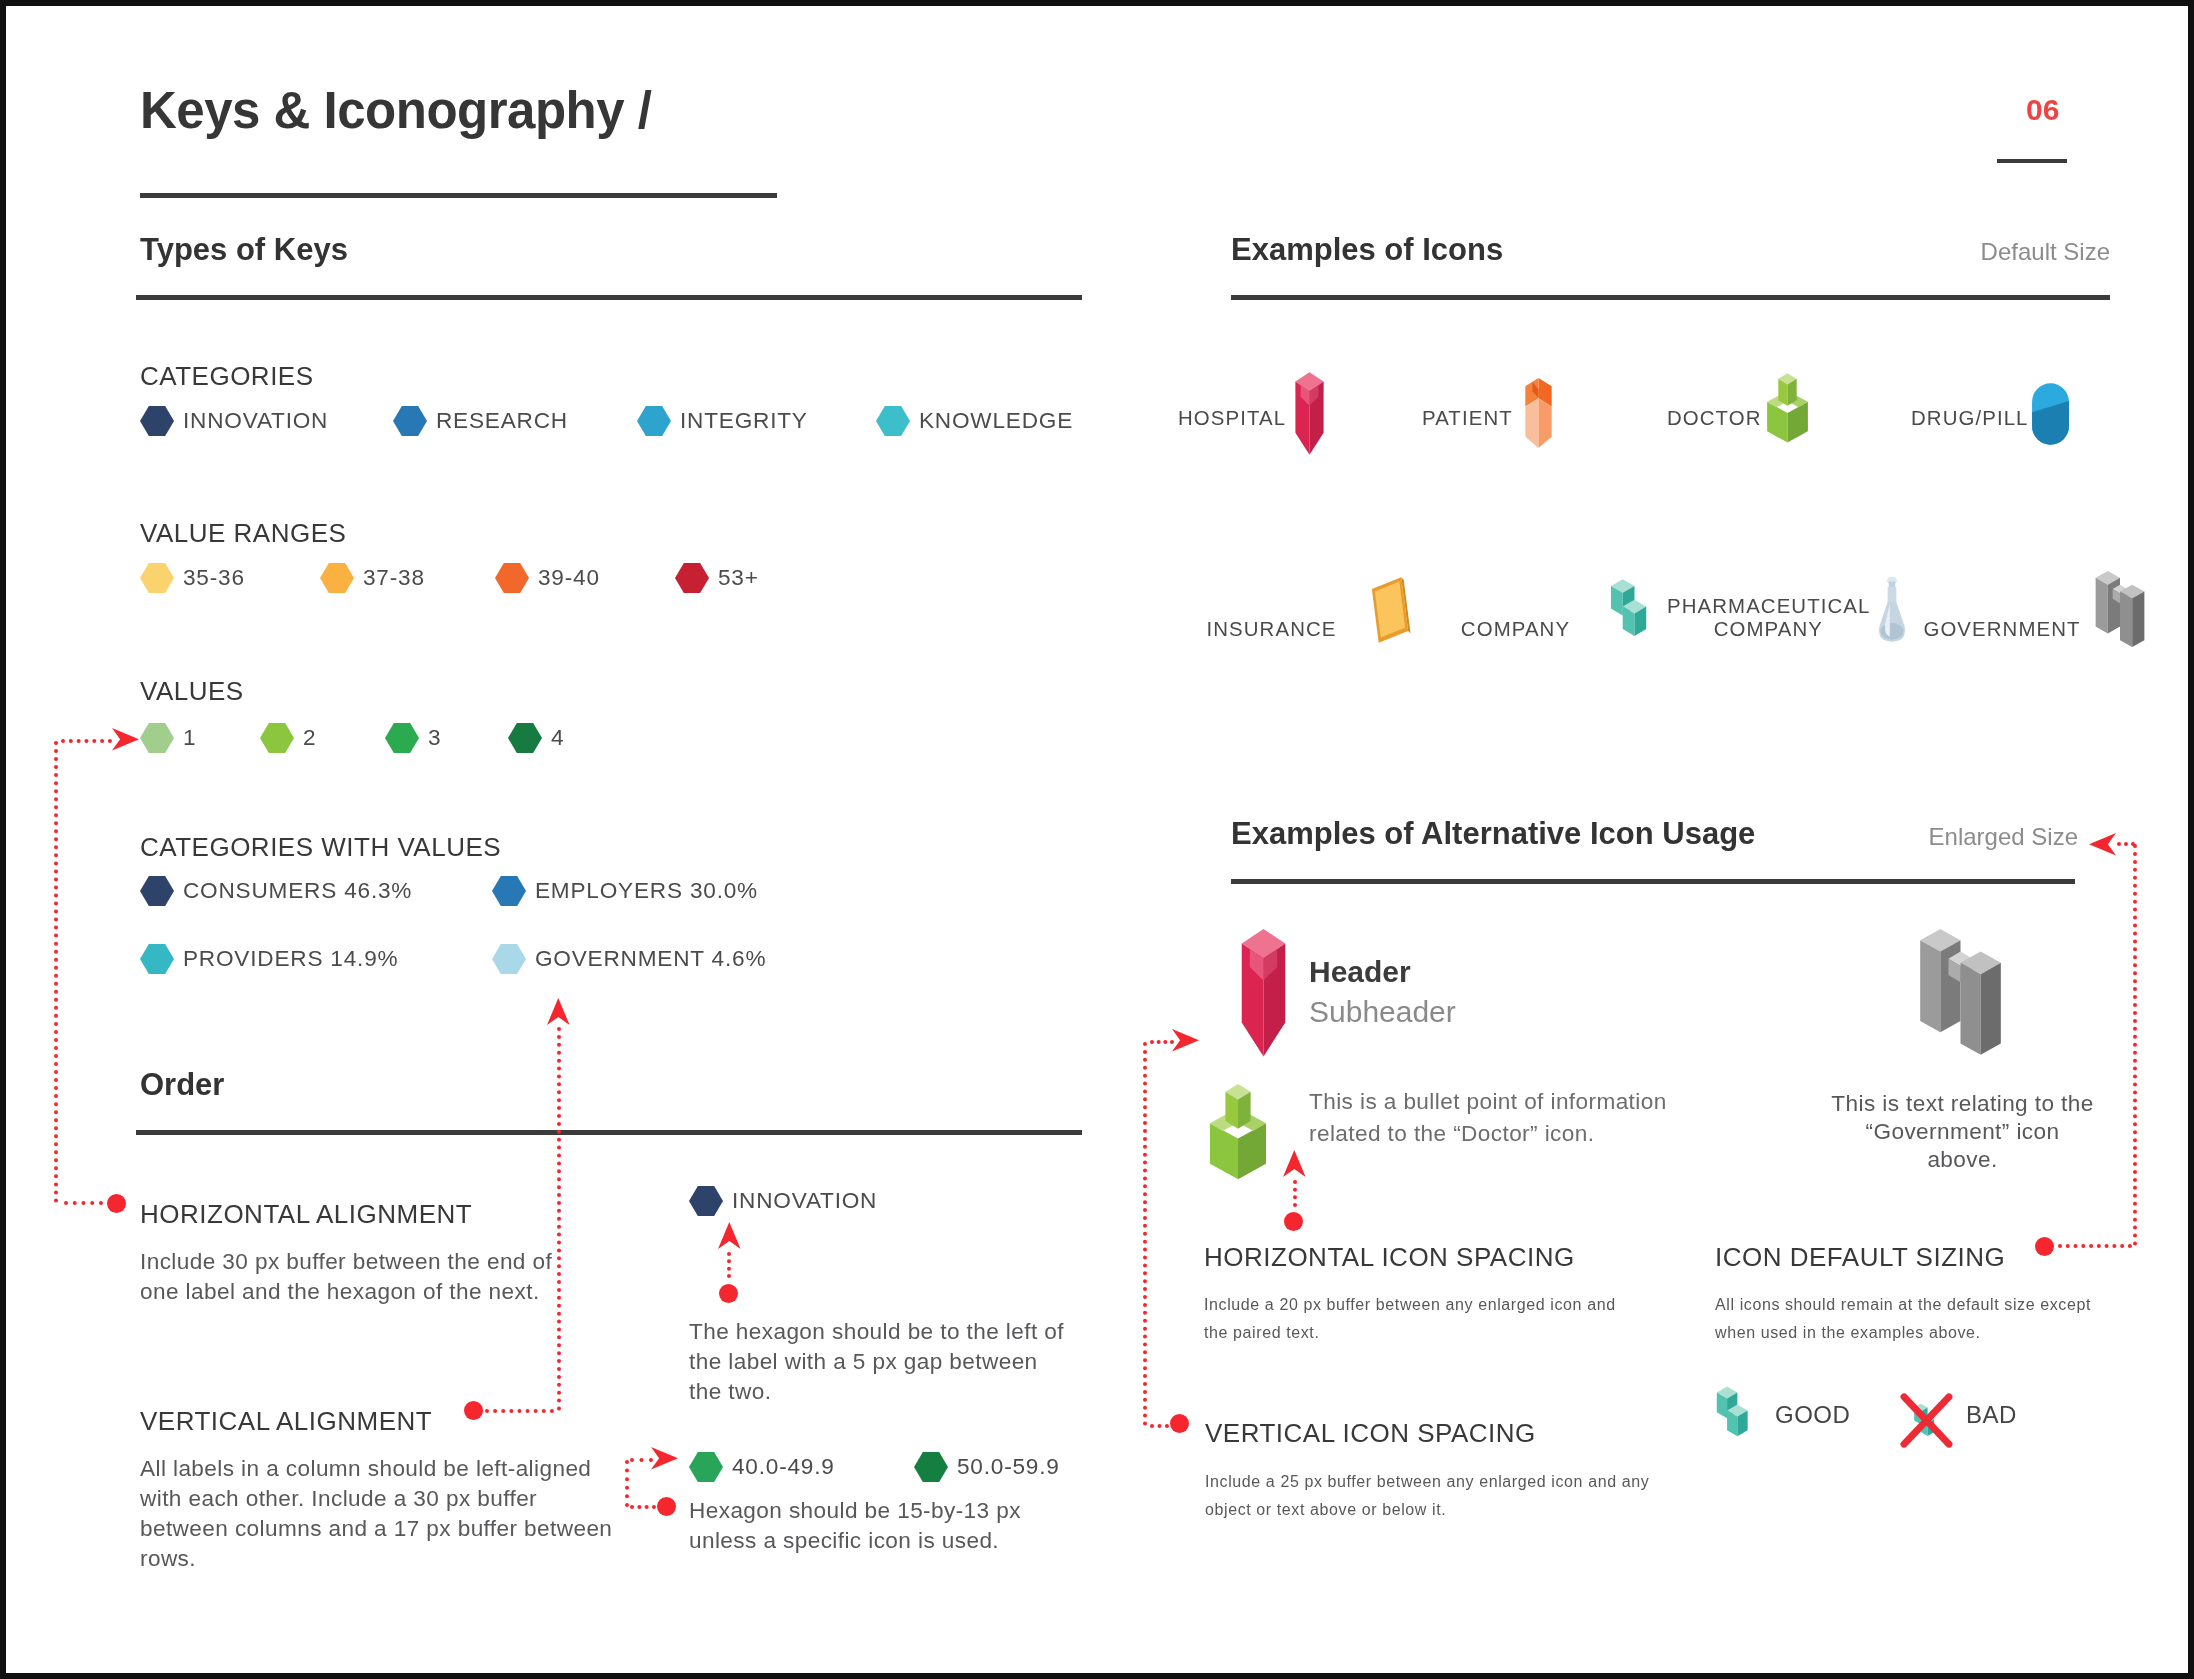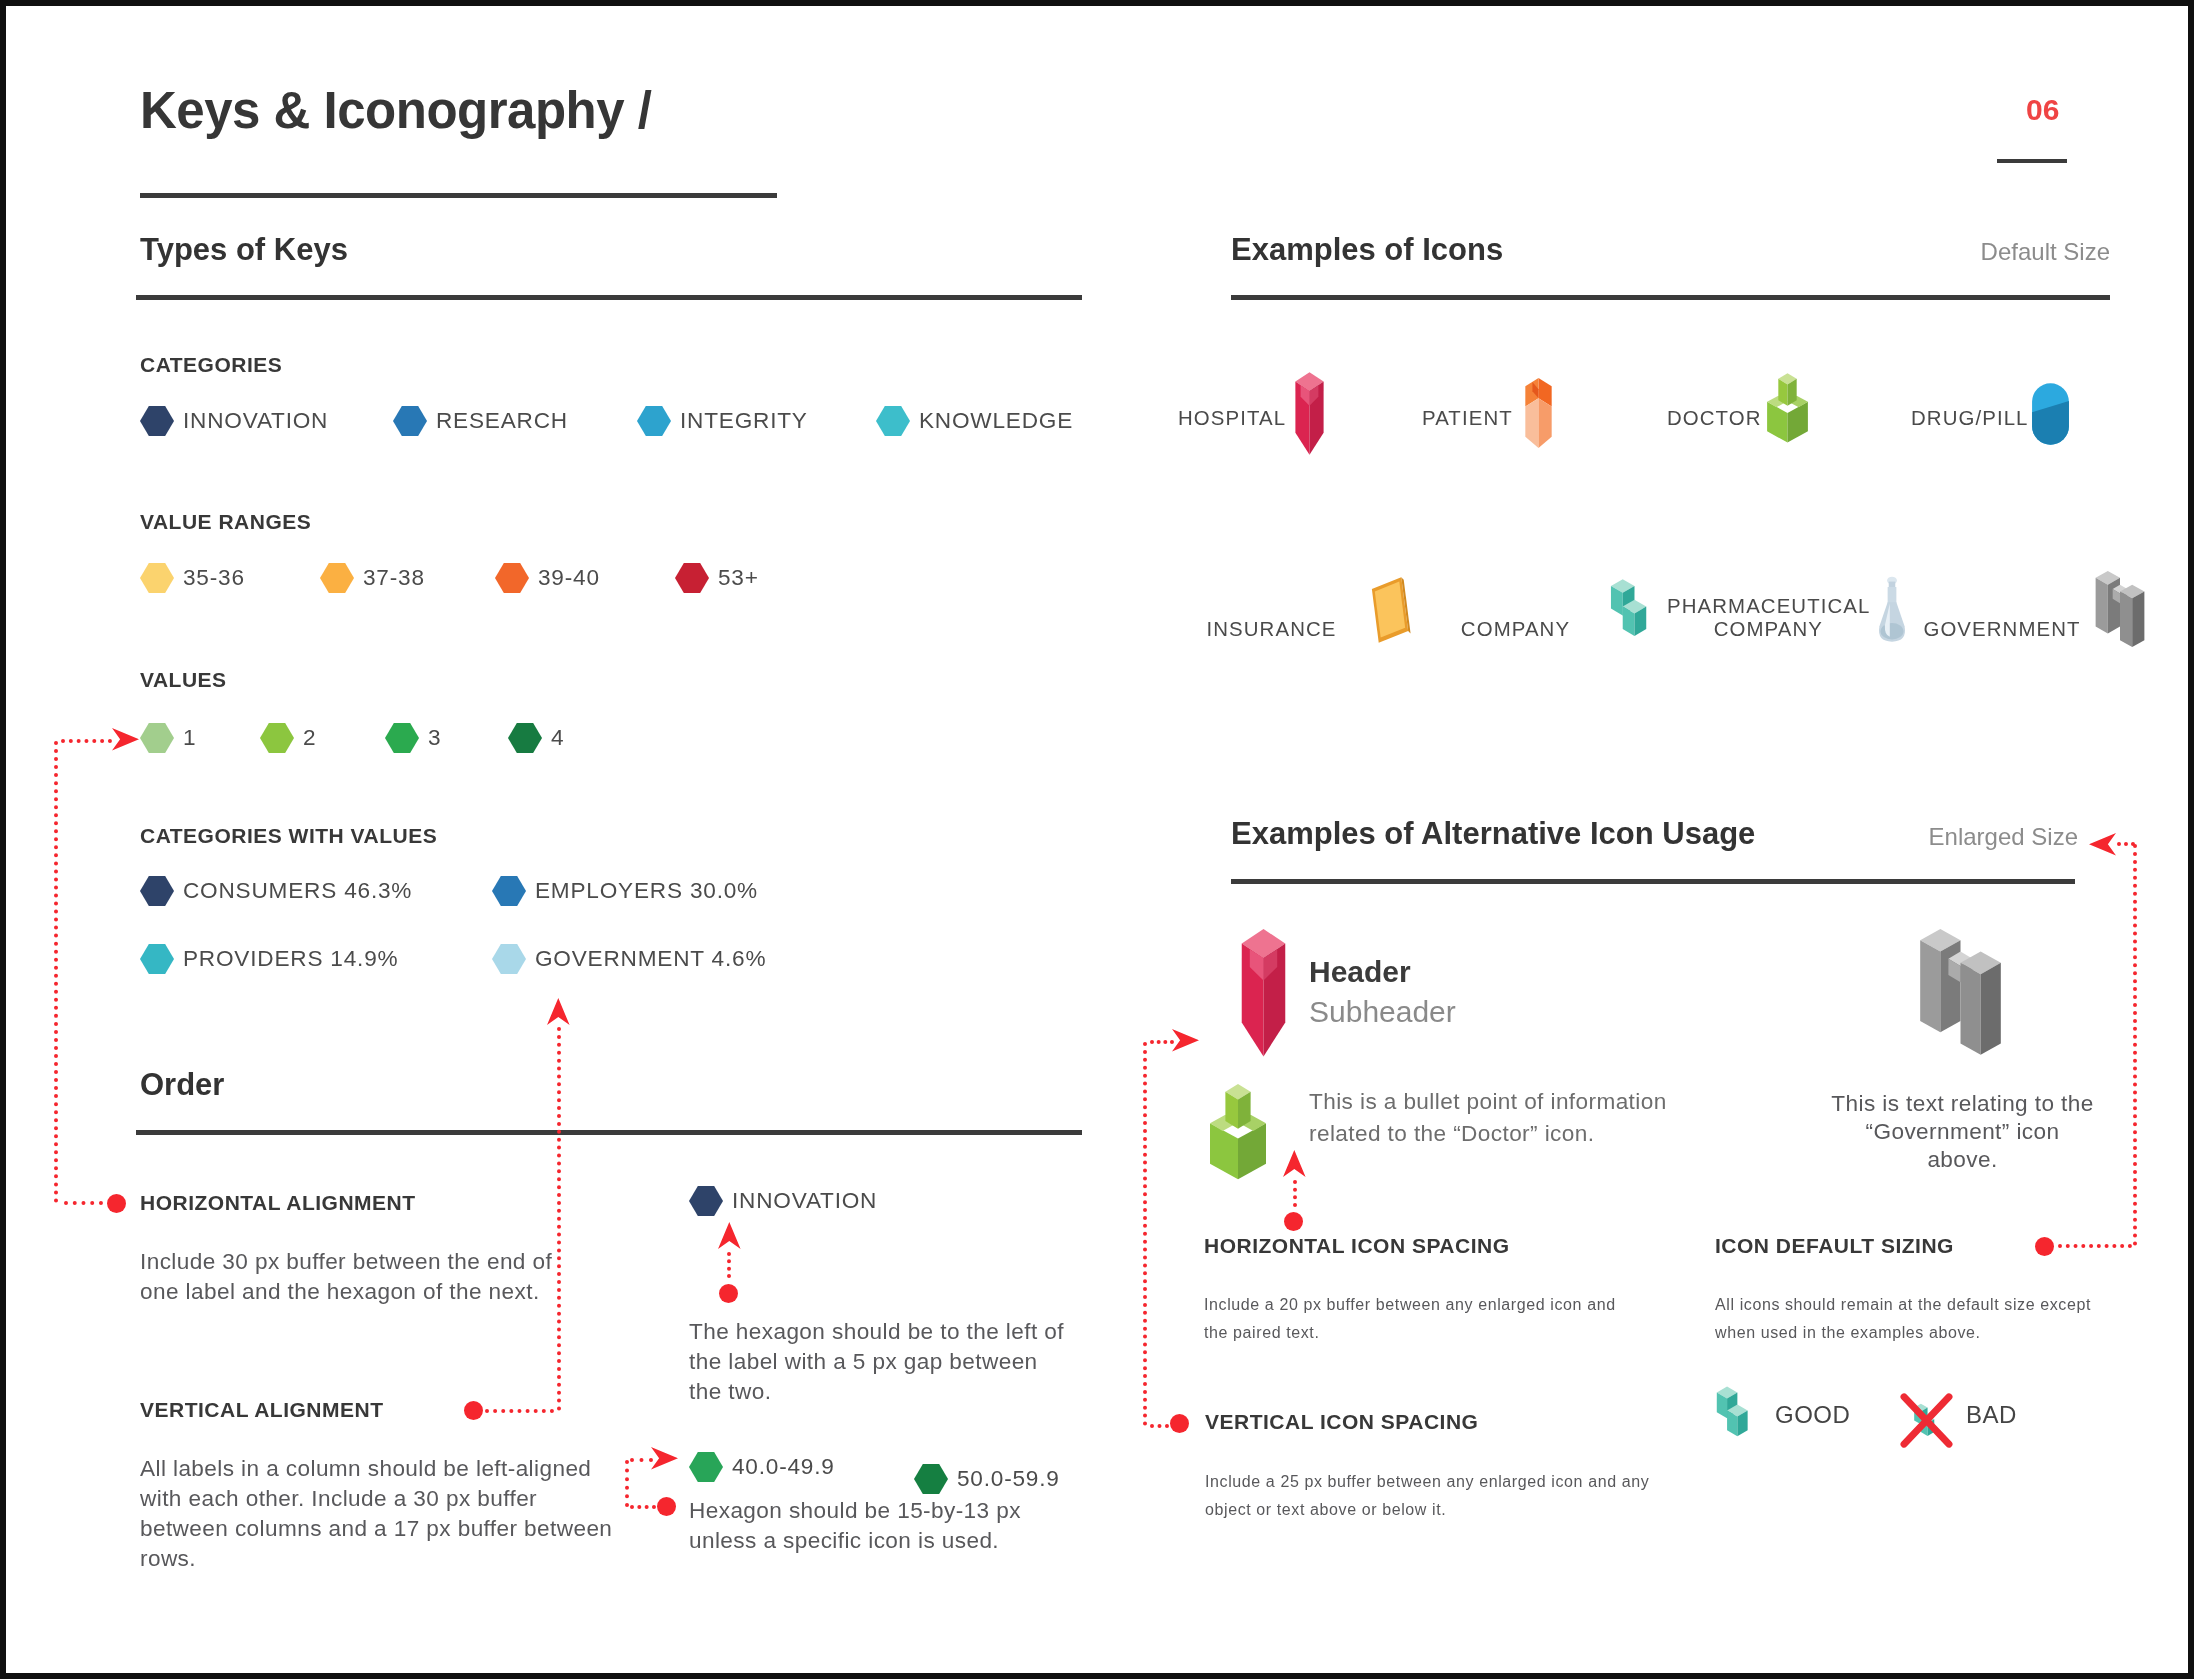--- a/index.html
+++ b/index.html
@@ -3,21 +3,21 @@
 <meta charset="utf-8">
 <style>
   :root{ --red:#F5262E; }
   html,body{margin:0;padding:0;background:#fff;}
   .page{position:relative;width:2194px;height:1679px;background:#fff;border:6.4px solid #101010;
         box-sizing:border-box;font-family:"Liberation Sans",sans-serif;overflow:hidden;}
   .abs{position:absolute;}
   .h1{position:absolute;font-size:51px;font-weight:700;color:#363636;letter-spacing:-0.5px;white-space:nowrap;}
   .pageno{position:absolute;font-size:30px;font-weight:700;color:#ef4444;}
   .sect{position:absolute;font-size:31px;font-weight:700;color:#333;white-space:nowrap;}
-  .sub{position:absolute;font-size:21px;font-weight:700;color:#383838;letter-spacing:0.5px;white-space:nowrap;}
+  .sub{position:absolute;font-size:26px;font-weight:400;color:#383838;letter-spacing:0.5px;white-space:nowrap;margin-top:8px;}
   .rule{position:absolute;height:4.8px;background:#3b3b3b;}
   .body{position:absolute;font-size:22.6px;color:#58585b;line-height:30px;letter-spacing:0.4px;}
   .bodyr{position:absolute;font-size:16px;color:#58585b;line-height:28px;letter-spacing:0.6px;}
   .note-gray{position:absolute;font-size:24px;color:#8c8c8c;white-space:nowrap;}
   .hex{display:inline-block;width:34px;height:30px;flex:none;
        clip-path:polygon(26% 0%,74% 0%,100% 50%,74% 100%,26% 100%,0% 50%);}
   .key{position:absolute;display:flex;align-items:center;gap:9px;}
   .key-label{font-size:22.6px;color:#4b4b4b;letter-spacing:0.8px;white-space:nowrap;}
   .cell{position:absolute;width:236px;display:flex;flex-direction:row;align-items:center;}
   .cell-label{font-size:20.4px;color:#4a4a4a;letter-spacing:1.1px;text-align:center;
@@ -132,21 +132,21 @@
   <div class="key" style="left:683px;top:1180px;">
     <span class="hex" style="background: rgb(46, 67, 105);"></span>
     <span class="key-label">INNOVATION</span>
   </div>
   <div class="body" style="left:683px;top:1311px;width:376px;">The hexagon should be to the left of the label with a 5 px gap between the two.</div>
 
   <div class="key" style="left:683px;top:1446px;">
     <span class="hex" style="background: rgb(40, 165, 88);"></span>
     <span class="key-label">40.0-49.9</span>
   </div>
-  <div class="key" style="left:908px;top:1446px;margin-top:12px;">
+  <div class="key" style="left:908px;top:1446px;">
     <span class="hex" style="background: rgb(21, 127, 65);"></span>
     <span class="key-label">50.0-59.9</span>
   </div>
   <div class="body" style="left:683px;top:1490px;width:392px;">Hexagon should be 15-by-13 px unless a specific icon is used.</div>
 
   <div class="rdot" style="left:101px;top:1188px;"></div>
   <div class="dot-h" style="left:58px;top:1195px;width:39px;"></div>
   <div class="dot-v" style="left:48px;top:735px;height:462px;"></div>
   <div class="dot-h" style="left:55px;top:733px;width:51px;"></div>
   <div class="arr r" style="left:106px;top:722px;"></div>

